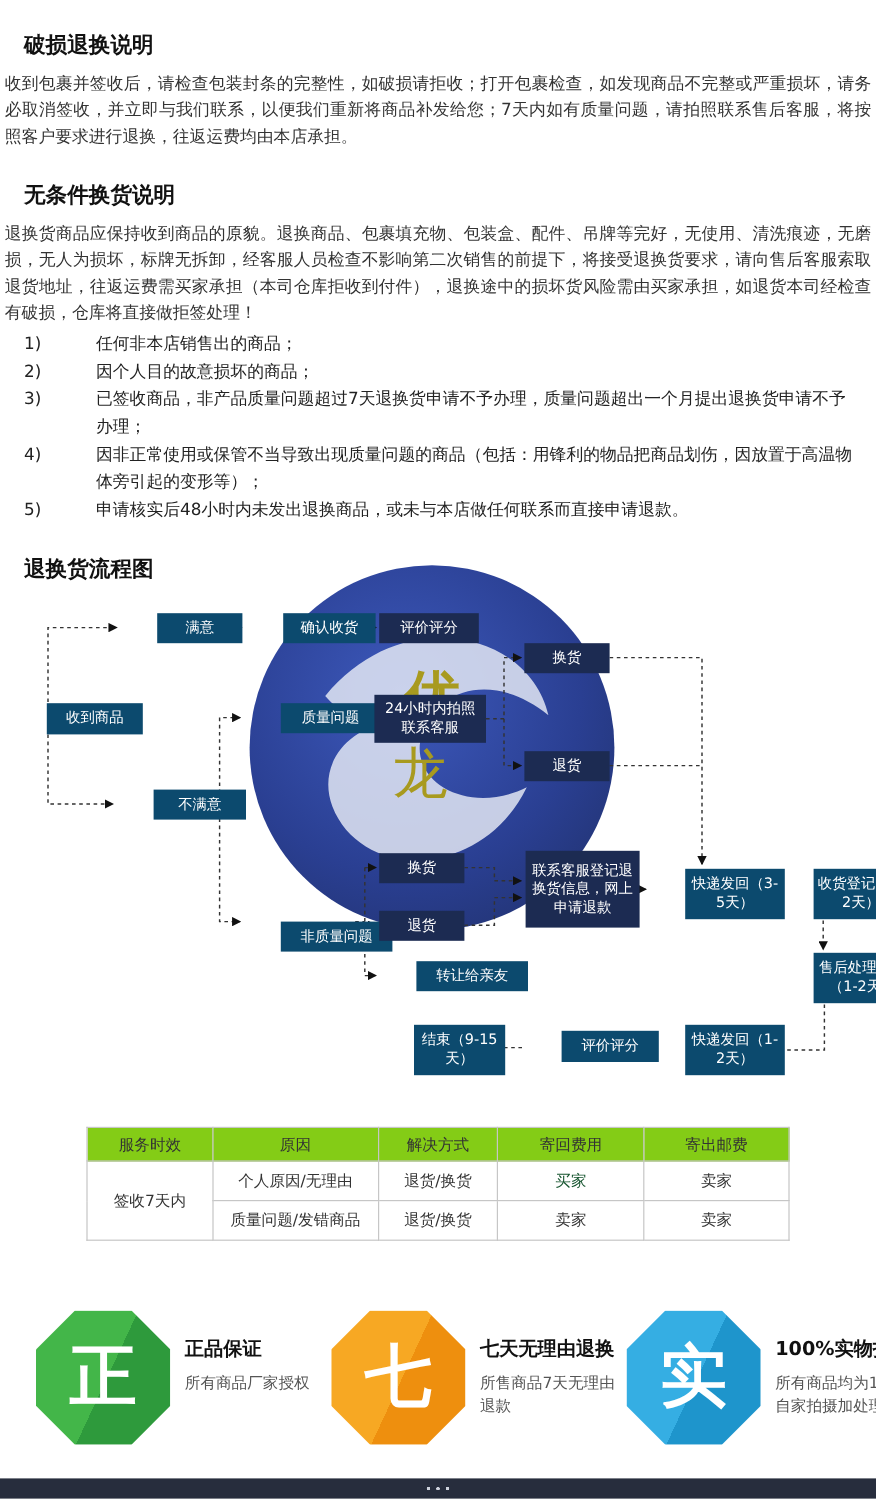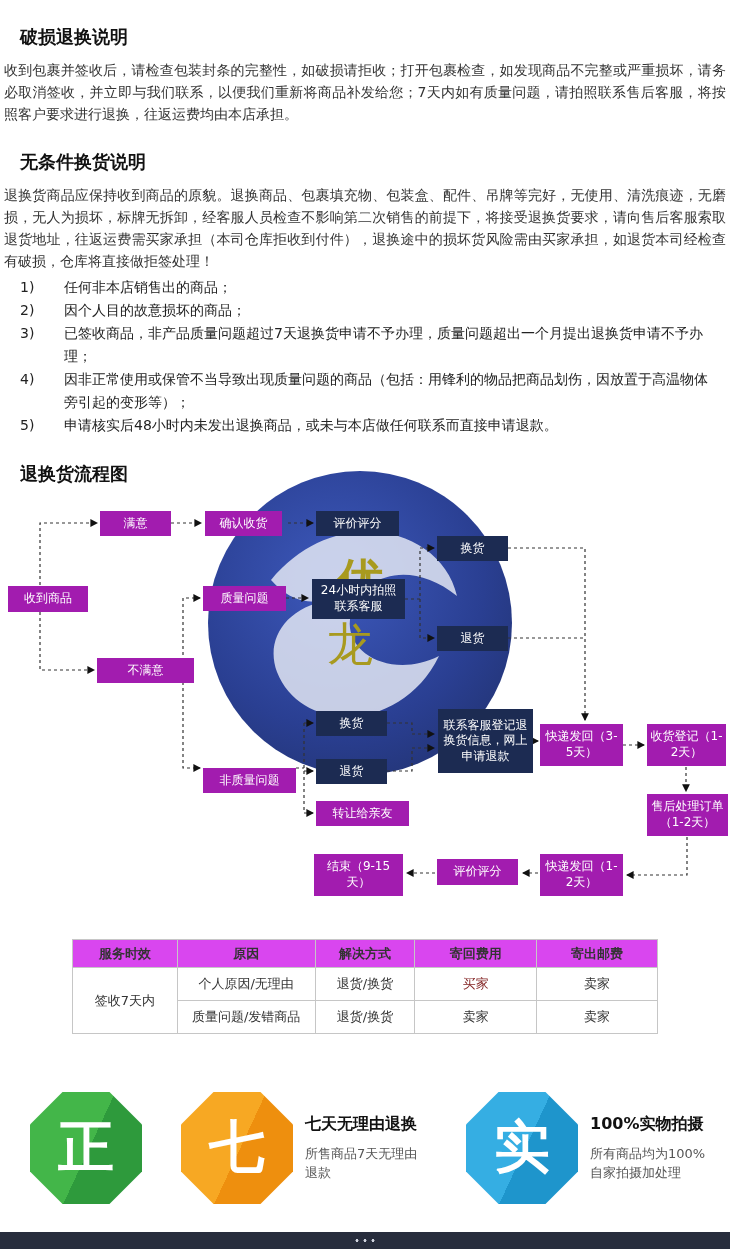--- a/index.html
+++ b/index.html
@@ -7,39 +7,39 @@
   body {
     width:730px; height:1249px; overflow:hidden; position:relative;
     font-family:"DejaVu Sans","Liberation Sans",sans-serif; color:#333;
   }
   .sec-title { margin:0 20px 10px; padding-top:14px; font-size:18px; font-weight:bold; color:#111; }
   .sec-title:first-child { padding-top:25px; }
   .sec-body { margin:0 4px; font-size:14px; line-height:22px; color:#333; text-align:justify; }
   .excl-list { margin:4px 20px 0; }
   .excl-item { display:flex; font-size:14px; line-height:23px; color:#222; }
   .excl-item .num { width:44px; flex-shrink:0; }
-  .excl-item .txt { flex:1; }
+  .excl-item .txt { flex:1;margin-left:16px; }
 
   
   .flow { position:relative; height:415px; margin-top:2px; }
   .flow svg.wm { position:absolute; left:205px; top:-28px; z-index:0; }
   .flow svg.conn { position:absolute; left:0; top:0; z-index:1; }
   .node {
     position:absolute; z-index:2; color:#fff; font-size:12px; line-height:1.3;
     display:flex; align-items:center; justify-content:center; text-align:center; padding:2px 3px;
   }
-  .nb { background:#a21caf; }
+  .nb { background:#0c4a6e;margin-left:31px; }
   .nn { background:#1c2b52; }
 
   
   table.policy { margin:28px 0 0 72px; width:586px; border-collapse:collapse; font-size:13px; color:#333; }
   table.policy th, table.policy td { border:1px solid #c6c6c6; text-align:center; }
-  table.policy th { height:28px; font-weight:bold; background:#d946ef; }
+  table.policy th { height:28px; font-weight:normal; background:#84cc16; }
   table.policy td { height:33px; }
-  td.red { color:#7f1d1d; }
+  td.red { color:#14532d; }
   .col-time{width:105px}.col-reason{width:138px}.col-sol{width:100px}.col-ret{width:122px}.col-send{width:121px}
 
   
   .badges { display:flex; justify-content:space-between; margin:58px 18px 0 30px; }
   .badge { display:flex; }
   .oct {
     width:112px; height:112px; flex-shrink:0;
     clip-path:polygon(29% 0,71% 0,100% 29%,100% 71%,71% 100%,29% 100%,0 71%,0 29%);
     display:flex; align-items:center; justify-content:center;
     color:#fff; font-size:56px; font-weight:bold;
@@ -151,30 +151,30 @@
     </svg>
 
     <div class="node nb" style="left:100px;top:15px;width:71px;height:25px">满意</div>
     <div class="node nb" style="left:205px;top:15px;width:77px;height:25px">确认收货</div>
     <div class="node nn" style="left:316px;top:15px;width:83px;height:25px">评价评分</div>
     <div class="node nn" style="left:437px;top:40px;width:71px;height:25px">换货</div>
     <div class="node nb" style="left:8px;top:90px;width:80px;height:26px">收到商品</div>
     <div class="node nb" style="left:203px;top:90px;width:83px;height:25px">质量问题</div>
     <div class="node nn" style="left:312px;top:83px;width:93px;height:40px">24小时内拍照联系客服</div>
     <div class="node nn" style="left:437px;top:130px;width:71px;height:25px">退货</div>
-    <div class="node nb" style="left:97px;top:162px;width:97px;height:25px">不满意</div>
+    <div class="node nb" style="left:97px;top:162px;width:77px;height:25px">不满意</div>
     <div class="node nn" style="left:316px;top:215px;width:71px;height:25px">换货</div>
     <div class="node nb" style="left:203px;top:272px;width:93px;height:25px">非质量问题</div>
     <div class="node nn" style="left:316px;top:263px;width:71px;height:25px">退货</div>
     <div class="node nb" style="left:316px;top:305px;width:93px;height:25px">转让给亲友</div>
     <div class="node nn" style="left:438px;top:213px;width:95px;height:64px">联系客服登记退换货信息，网上申请退款</div>
     <div class="node nb" style="left:540px;top:228px;width:83px;height:42px">快递发回（3-5天）</div>
     <div class="node nb" style="left:647px;top:228px;width:79px;height:42px">收货登记（1-2天）</div>
     <div class="node nb" style="left:647px;top:298px;width:81px;height:42px">售后处理订单（1-2天）</div>
-    <div class="node nb" style="left:314px;top:358px;width:89px;height:42px">结束（9-15天）</div>
+    <div class="node nb" style="left:314px;top:358px;width:76px;height:42px">结束（9-15天）</div>
     <div class="node nb" style="left:437px;top:363px;width:81px;height:26px">评价评分</div>
     <div class="node nb" style="left:540px;top:358px;width:83px;height:42px">快递发回（1-2天）</div>
   </div>
 </section>
 
 <table class="policy">
   <thead>
     <tr>
       <th class="col-time">服务时效</th>
       <th class="col-reason">原因</th>
@@ -196,20 +196,24 @@
       <td>退货/换货</td>
       <td>卖家</td>
       <td>卖家</td>
     </tr>
   </tbody>
 </table>
 
 <div class="badges">
   <div class="badge">
     <div class="oct oct-green">正</div>
+    <div class="badge-text">
+      <div class="badge-title">正品保证</div>
+      <div class="badge-desc">所有商品厂家授权</div>
+    </div>
   </div>
   <div class="badge">
     <div class="oct oct-orange">七</div>
     <div class="badge-text">
       <div class="badge-title">七天无理由退换</div>
       <div class="badge-desc">所售商品7天无理由退款</div>
     </div>
   </div>
   <div class="badge">
     <div class="oct oct-blue">实</div>

